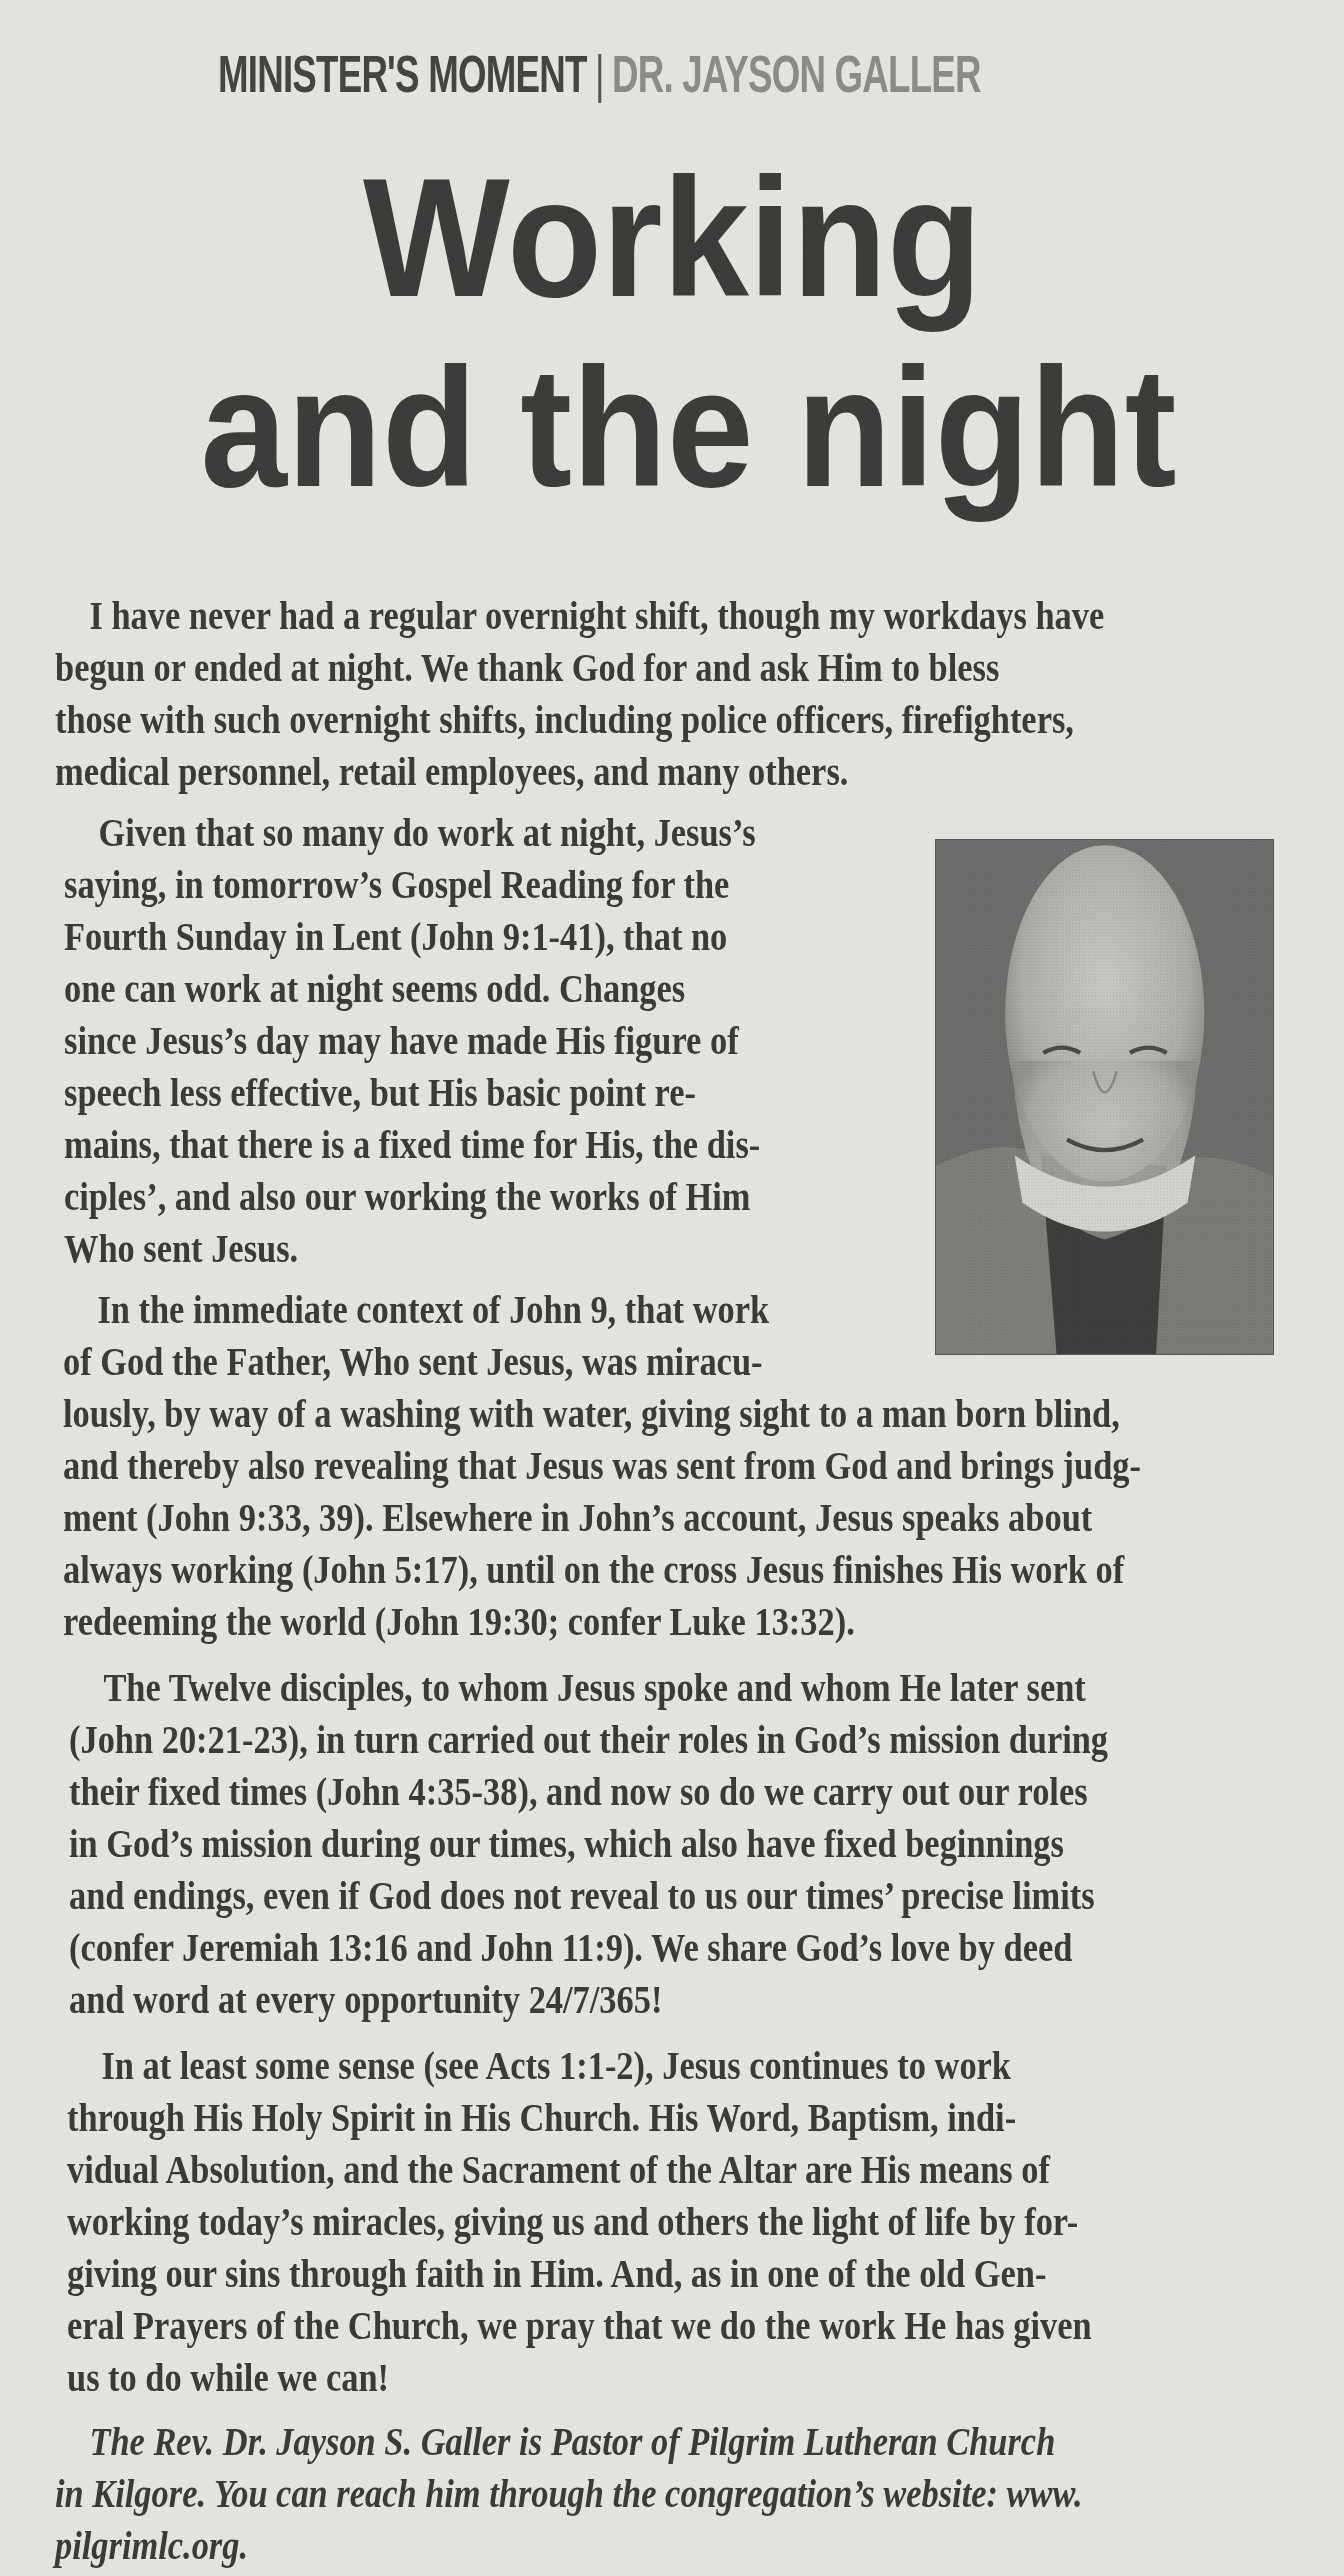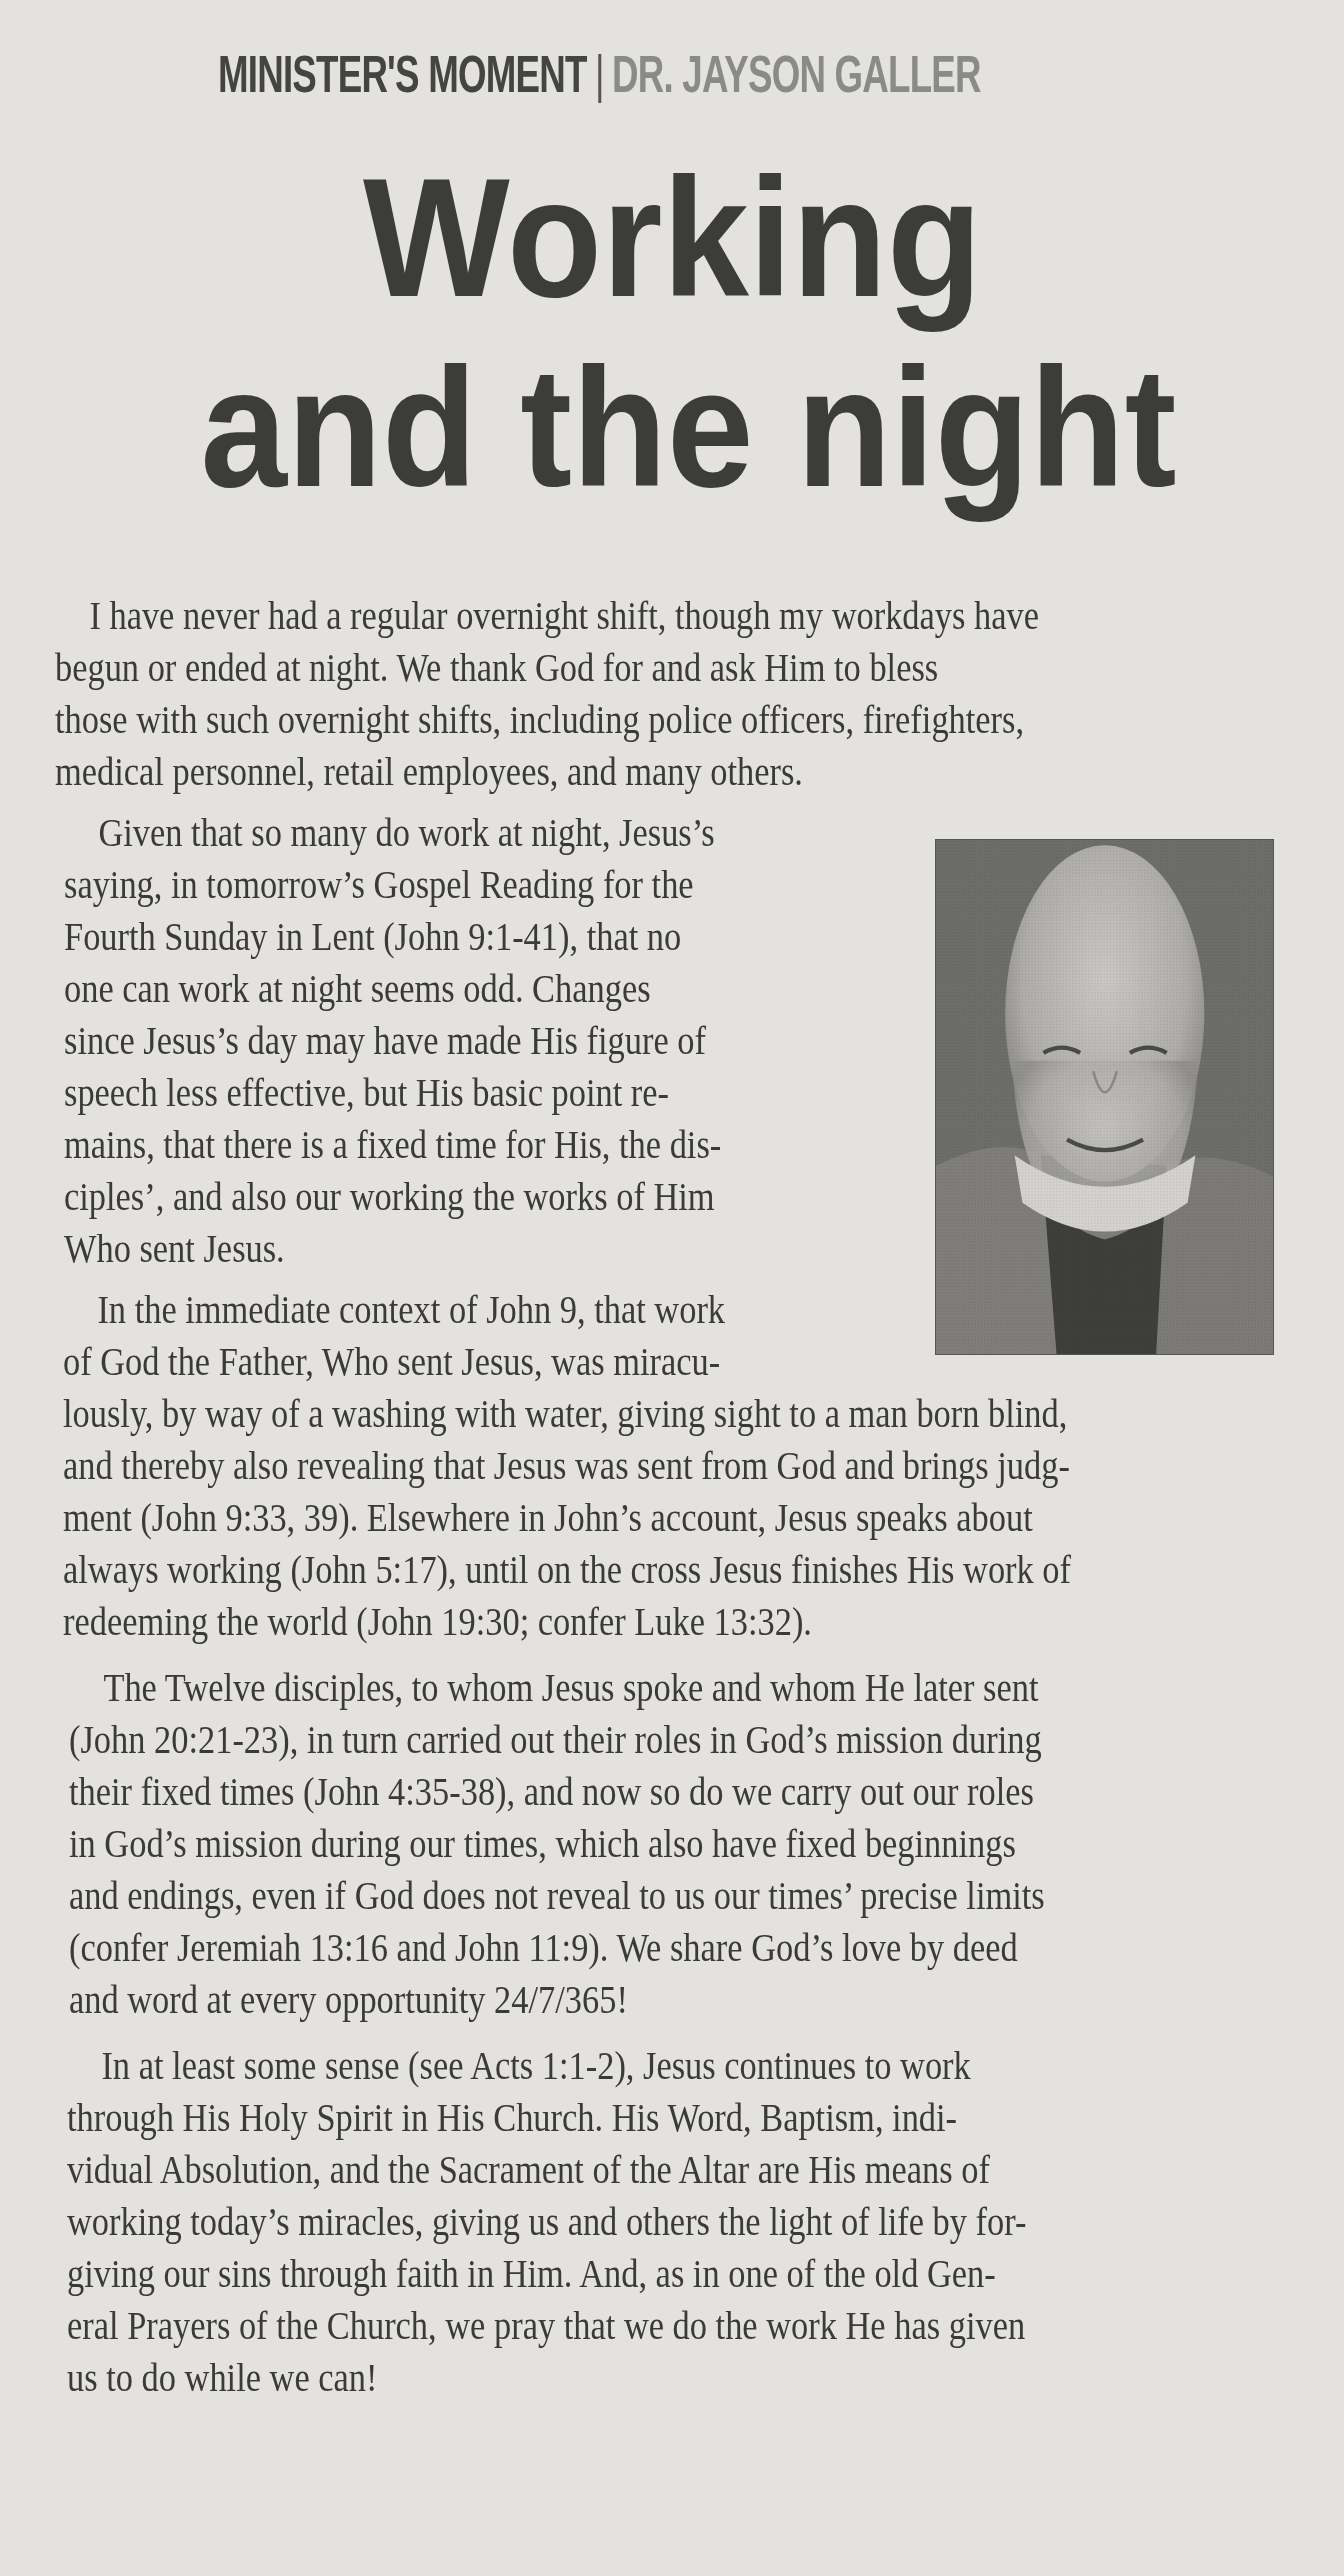--- a/index.html
+++ b/index.html
@@ -22,21 +22,21 @@
   .headline {
     position: absolute; left: 0; width: 1345px; text-align: center;
     font-family: "Liberation Sans", sans-serif; font-weight: bold;
     color: #3c3c3a; white-space: nowrap;
   }
   .hl1 { top: 148px; font-size: 169px; line-height: 179px; transform: scaleX(0.92); }
   .hl2 { top: 338px; font-size: 169px; line-height: 179px; transform: scaleX(0.92); left: 16px; }
   .body {
     position: absolute; left: 55px; top: 590px; width: 1229px;
     font-family: "Liberation Serif", serif;
-    font-size: 40px; line-height: 52px; color: #3a3a38;
+    font-size: 40px; line-height: 52px; color: #3a3a38; font-weight: bold;
   }
   .line { display: block; white-space: nowrap; transform: scaleX(0.86); transform-origin: left center; }
   .indent { padding-left: 40px; }
   .italic { font-style: italic; }
   .photo {
     position: absolute; left: 935px; top: 839px; width: 339px; height: 516px;
     border: 1.6px solid #555; box-sizing: border-box; overflow: hidden; background: #777;
   }
   .photo svg { width: 100%; height: 100%; display: block; }
 </style>
@@ -121,14 +121,19 @@
   </p>
   <p style="margin:12px">
     <span class="line indent">In at least some sense (see Acts 1:1-2), Jesus continues to work</span>
     <span class="line">through His Holy Spirit in His Church. His Word, Baptism, indi-</span>
     <span class="line">vidual Absolution, and the Sacrament of the Altar are His means of</span>
     <span class="line">working today’s miracles, giving us and others the light of life by for-</span>
     <span class="line">giving our sins through faith in Him. And, as in one of the old Gen-</span>
     <span class="line">eral Prayers of the Church, we pray that we do the work He has given</span>
     <span class="line">us to do while we can!</span>
   </p>
+  <p style="margin:0" class="italic">
+    <span class="line indent">The Rev. Dr. Jayson S. Galler is Pastor of Pilgrim Lutheran Church</span>
+    <span class="line">in Kilgore. You can reach him through the congregation’s website: www.</span>
+    <span class="line">pilgrimlc.org.</span>
+  </p>
 </article>
 
 
 </body></html>

